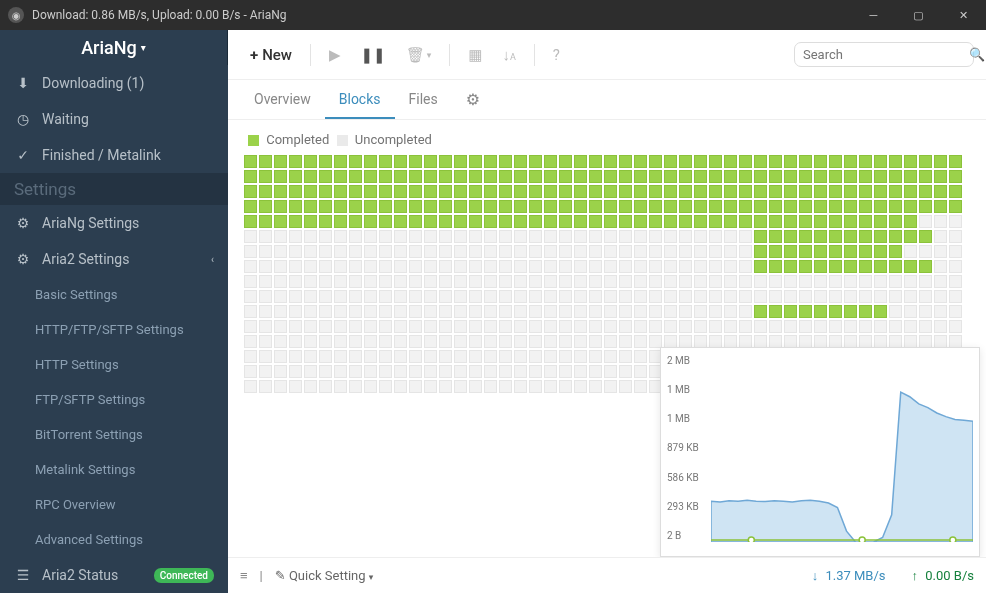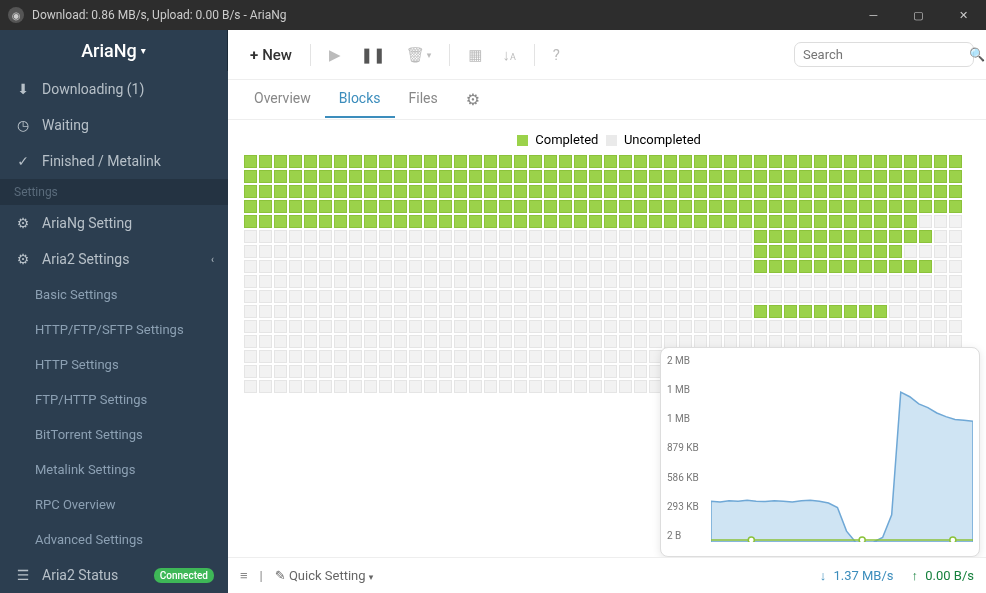--- a/index.html
+++ b/index.html
@@ -9,54 +9,54 @@
 .titlebar-text{flex:1}
 .window-controls{display:flex}
 .window-btn{width:45px;height:30px;display:flex;align-items:center;justify-content:center;color:#ccc;cursor:pointer;font-size:11px}
 .main-wrap{flex:1;display:flex;overflow:hidden}
 .sidebar{width:228px;background:#2c3e50;color:#b7c0c8;display:flex;flex-direction:column;font-size:14px}
 .brand{height:50px;display:flex;align-items:center;justify-content:center;font-size:18px;color:#fff;font-weight:500;border-right:1px solid #1a2a38}
 .brand-caret{font-size:10px;margin-left:4px}
 .side-item{padding:10px 14px;display:flex;align-items:center;cursor:pointer;color:#b7c0c8}
 .side-item.sub{padding-left:35px;font-size:13px;color:#8ca0b3}
 .side-icon{width:18px;margin-right:10px;text-align:center;font-size:14px}
-.side-section{padding:6px 14px;font-size:12px;color:#5a6b7b;background:#243342}
+.side-section{padding:6px 14px;font-size:17px;color:#5a6b7b;background:#243342}
 .side-expand{margin-left:auto;font-size:10px}
 .badge-conn{margin-left:auto;background:#3eb757;color:#fff;font-size:10px;padding:2px 6px;border-radius:7px;font-weight:500}
 .content{flex:1;display:flex;flex-direction:column;background:#fff}
 .toolbar{height:50px;border-bottom:1px solid #eee;display:flex;align-items:center;padding:0 12px}
 .tool-btn{padding:6px 10px;color:#555;cursor:pointer;display:flex;align-items:center;font-size:15px;border-radius:3px}
 .tool-btn.new{color:#333;font-weight:500}
 .tool-btn.dim{color:#bbb}
 .tool-sep{width:1px;height:22px;background:#e3e3e3;margin:0 8px}
 .tool-icon{font-size:15px}
 .searchbox{margin-left:auto;display:flex;align-items:center;border:1px solid #ddd;border-radius:7px;padding:4px 8px;width:180px;background:#fff}
 .searchbox input{border:none;outline:none;flex:1;font-size:13px;color:#555}
 .searchbox-icon{color:#bbb;font-size:13px}
-.tabs{display:flex;align-items:flex-start;border-bottom:1px solid #eee;padding:0 12px}
+.tabs{display:flex;align-items:center;border-bottom:1px solid #eee;padding:0 12px}
 .tab{padding:10px 14px;color:#888;cursor:pointer;font-size:14px;border-bottom:2px solid transparent}
 .tab.active{color:#3c8dbc;border-bottom-color:#3c8dbc}
 .tab-gear{padding:10px 14px;color:#888;cursor:pointer}
 .panel{flex:1;padding:12px 16px;overflow:hidden;position:relative}
-.legend{text-align:center;font-size:13px;color:#000000;margin-bottom:8px}
+.legend{font-size:13px;color:#737373;margin-bottom:8px}
 .legend-sq{display:inline-block;width:11px;height:11px;margin:0 4px;vertical-align:middle}
 .sq-c{background:#9bd24a}
 .sq-u{background:#eaeaea}
 .blocks-grid{display:flex;flex-wrap:wrap;gap:2px;max-width:720px}
 .blk{width:13px;height:13px;background:#9bd24a;border:1px solid #8bc23a}
 .blk.u{background:#f2f2f2;border:1px solid #e5e5e5}
-.chart-pop{position:absolute;right:6px;bottom:0;width:320px;height:210px;background:#fff;border:1px solid #ddd;border-radius:8px;box-shadow:0 2px 8px rgba(0,0,0,0.1);padding:8px}
+.chart-pop{position:absolute;right:6px;bottom:0;width:320px;height:210px;background:#fff;border:1px solid #ddd;border-radius:0;box-shadow:0 2px 8px rgba(0,0,0,0.1);padding:8px}
 .chart-ylabels{position:absolute;left:6px;top:8px;font-size:10px;color:#777;line-height:1;display:flex;flex-direction:column;height:185px;justify-content:space-between}
 .chart-area{position:absolute;left:50px;right:6px;top:8px;bottom:14px}
 .chart-area svg{width:100%;height:100%}
 .footer{height:36px;border-top:1px solid #eee;display:flex;align-items:center;padding:0 12px;font-size:13px;color:#555}
 .foot-left{display:flex;align-items:center;gap:12px}
 .foot-icon{color:#888;cursor:pointer}
 .foot-quick{color:#666;cursor:pointer}
-.foot-right{margin-left:auto;display:flex;align-items:center;gap:18px}
+.foot-right{margin-left:auto;display:flex;align-items:center;gap:26px}
 .speed-dl{color:#3c8dbc}
 .speed-ul{color:#15803d}
 .speed-arrow{font-weight:bold;margin-right:4px}
 </style>
 </head>
 <body>
 
 <div class="titlebar">
   <div class="titlebar-icon">◉</div>
   <div class="titlebar-text">Download: 0.86 MB/s, Upload: 0.00 B/s - AriaNg</div>
@@ -81,38 +81,38 @@
       <span class="side-icon">◷</span>
       <span>Waiting</span>
     </div>
     <div class="side-item">
       <span class="side-icon">✓</span>
       <span>Finished / Metalink</span>
     </div>
     <div class="side-section">Settings</div>
     <div class="side-item">
       <span class="side-icon">⚙</span>
-      <span>AriaNg Setting</span>
+      <span>AriaNg Settings</span>
     </div>
     <div class="side-item">
       <span class="side-icon">⚙</span>
       <span>Aria2 Settings</span>
       <span class="side-expand">‹</span>
     </div>
     <div class="side-item sub">
         <span>Basic Settings</span>
       </div>
     <div class="side-item sub">
         <span>HTTP/FTP/SFTP Settings</span>
       </div>
     <div class="side-item sub">
         <span>HTTP Settings</span>
       </div>
     <div class="side-item sub">
-        <span>FTP/HTTP Settings</span>
+        <span>FTP/SFTP Settings</span>
       </div>
     <div class="side-item sub">
         <span>BitTorrent Settings</span>
       </div>
     <div class="side-item sub">
         <span>Metalink Settings</span>
       </div>
     <div class="side-item sub">
         <span>RPC Overview</span>
       </div>

